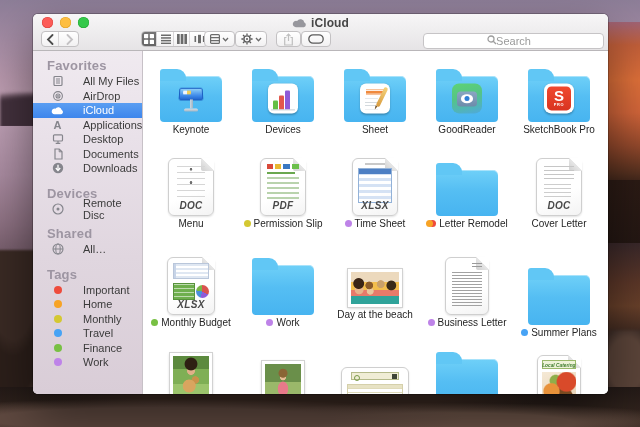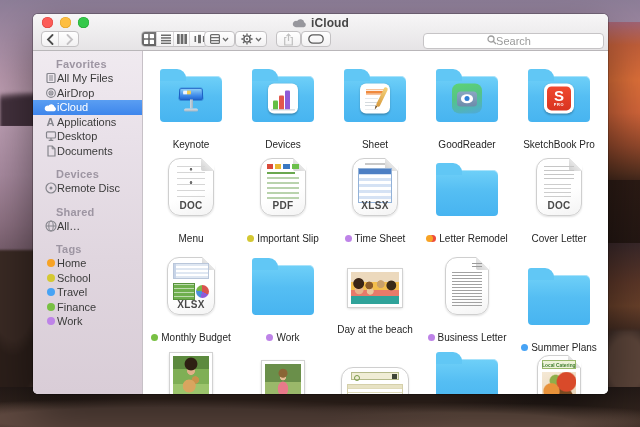--- a/index.html
+++ b/index.html
@@ -69,37 +69,37 @@
   .search input { width:100%; height:100%; border:1px solid #c6c4c6; border-radius:4px; background:#fff;
     font-size:11px; text-align:center; color:#444; font-family:"Liberation Sans",sans-serif; outline:none; }
   .search input::placeholder { color:#9b9b9b; }
   .search svg { position:absolute; left:calc(50% - 27px); top:3.5px; }
 
   .wbody { display:flex; height:343px; }
 
   
   .sidebar { width:110px; flex:0 0 110px; border-right:1px solid #c7c1c7; padding-top:3px;
     background:linear-gradient(180deg,#f0eaf0 0%,#e9e1e9 25%,#e0d6df 60%,#d9cdd7 100%); }
-  .shead { font-size:11px; font-weight:bold; color:#9d95a2; margin:4px 0 1px 23px; letter-spacing:.2px; }
+  .shead { font-size:13px; font-weight:bold; color:#9d95a2; margin:4px 0 1px 14px; letter-spacing:.2px; }
   .shead.mt { margin-top:10px; }
-  .srow { height:14.5px; display:flex; align-items:center; padding-left:11px; gap:0; font-size:11px; color:#3b3b3b; position:relative; }
+  .srow { height:14.5px; display:flex; align-items:center; padding-left:18px; gap:19px; font-size:11px; color:#3b3b3b; position:relative; }
   .srow .sic { width:13px; display:flex; justify-content:center; flex:0 0 13px; }
   .srow.sel { background:linear-gradient(180deg,#5a9ef2,#3e86ec); color:#fff; }
   .aletter { font-size:11px; font-weight:bold; color:#85858c; line-height:10px; }
   .dot { display:inline-block; width:8px; height:8px; border-radius:50%; flex:0 0 8px; }
   .dot.sm { width:7px; height:7px; flex:0 0 7px; }
   .dot.red{background:#ee4b3c}.dot.orange{background:#f7a325}.dot.yellow{background:#d4c832}
   .dot.green{background:#78c043}.dot.blue{background:#47a3f5}.dot.purple{background:#be83e8}
   .dot.gray{background:#dfe4e9;border:1px solid #b4bcc4}
 
   
   .content { position:relative; flex:1; background:#fff; overflow:hidden; }
   .cell { position:absolute; width:92px; }
   .iconbox { height:58px; display:flex; align-items:flex-end; justify-content:center; }
-  .clabel { margin-top:17px; display:flex; align-items:center; justify-content:center; gap:3px; font-size:10px; color:#262626; }
+  .clabel { margin-top:2px; display:flex; align-items:center; justify-content:center; gap:3px; font-size:10px; color:#262626; }
   .dbl { display:flex; }
   .dbl .front { position:relative; z-index:2; }
   .dbl .back { margin-left:-4px; }
 
   
   .folder { position:relative; width:62px; height:46px; border-radius:3px 5px 4px 4px;
     background:linear-gradient(180deg,#6fd0f8 0%,#55bef3 45%,#47b4f0 100%);
     box-shadow:inset 0 1px 0 rgba(255,255,255,.4); }
   .folder::before { content:""; position:absolute; top:-7px; left:0; width:26px; height:12px;
     border-radius:3px 9px 0 0; background:#61c7f5; }
@@ -137,22 +137,22 @@
   .gr-pupil { position:absolute; left:50%; top:50%; transform:translate(-50%,-50%); width:5px; height:5px; background:#2e7fd6; border-radius:50%; }
 
   
   .sb { background:#fff; border-radius:7px; box-shadow:0 1px 2px rgba(0,0,0,.25); }
   .sb-inner { position:absolute; inset:3px; border-radius:4.5px; background:linear-gradient(180deg,#f0482e,#d93420);
     display:flex; flex-direction:column; align-items:center; justify-content:center; color:#fff; }
   .sb-s { font-size:15px; font-weight:bold; line-height:13px; }
   .sb-pro { font-size:6px; transform:scale(.65); letter-spacing:1px; font-weight:bold; margin-top:-1px; }
 
   
-  .doc { position:relative; width:46px; height:58px; border:1px solid #cfcfcf; border-radius:12px;
-    background:linear-gradient(160deg,#ffffff 60%,#f3f3f3 100%); box-shadow:0 1px 2px rgba(0,0,0,.12); }
+  .doc { position:relative; width:46px; height:58px; border:1px solid #cfcfcf; border-radius:6px;
+    background:linear-gradient(160deg,#ffffff 60%,#f3f3f3 100%); box-shadow:0 1px 2px rgba(0,0,0,.12);font-style:italic; }
   .fold { position:absolute; top:-1px; right:-1px; width:13px; height:13px; border-bottom-left-radius:2px;
     background:linear-gradient(225deg,#ffffff 0%,#ffffff 46%,#e6e6e6 50%,#cfcfcf 100%); }
   .ext { position:absolute; bottom:4px; width:100%; text-align:center; font-weight:bold; font-size:10px; color:#4a4a4a; letter-spacing:.3px; }
 
   .menu-prev { position:absolute; left:8px; right:8px; top:7px; height:32px;
     background:
       radial-gradient(circle at 50% 10%, #6f6f6f 1.2px, transparent 1.6px),
       radial-gradient(circle at 50% 52%, #6f6f6f 1.2px, transparent 1.6px),
       repeating-linear-gradient(180deg,#d6d6d6 0 1px,transparent 1px 6px); }
   .ps-head { position:absolute; left:6px; right:6px; top:5px; height:5px;
@@ -409,20 +409,30 @@
       <div class="srow">
         <span class="sic">
             <svg width="12" height="12">
           <path d="M3 1 h4.2 l2.8 2.8 v7.2 h-7 z" fill="none" stroke="#85858c" stroke-width="1.2"></path>
           <path d="M7.2 1 v2.8 h2.8" fill="none" stroke="#85858c" stroke-width="1"></path>
         </svg>
           </span>
         <span>Documents</span>
       </div>
 
+      <div class="srow">
+        <span class="sic">
+            <svg width="12" height="12">
+          <circle cx="6" cy="6" r="5.2" fill="#85858c"></circle>
+          <line x1="6" y1="2.8" x2="6" y2="8" stroke="#fff" stroke-width="1.3"></line>
+          <path d="M3.8 6 L6 8.5 L8.2 6" fill="none" stroke="#fff" stroke-width="1.3"></path>
+        </svg>
+          </span>
+        <span>Downloads</span>
+      </div>
 
       <div class="shead mt">Devices</div>
       <div class="srow">
         <span class="sic">
             <svg width="12" height="12">
           <circle cx="6" cy="6" r="5" fill="none" stroke="#85858c" stroke-width="1.2"></circle>
           <circle cx="6" cy="6" r="1.5" fill="#85858c"></circle>
         </svg>
           </span>
         <span>Remote Disc</span>
@@ -436,29 +446,35 @@
           <ellipse cx="6" cy="6" rx="2.2" ry="5" fill="none" stroke="#85858c" stroke-width="1"></ellipse>
           <line x1="1" y1="6" x2="11" y2="6" stroke="#85858c" stroke-width="1"></line>
         </svg>
           </span>
         <span>All…</span>
       </div>
 
       <div class="shead mt">Tags</div>
       <div class="srow">
         <span class="sic">
+            <span class="dot red"></span>
+          </span>
+        <span>Important</span>
+      </div>
+      <div class="srow">
+        <span class="sic">
             <span class="dot orange"></span>
           </span>
         <span>Home</span>
       </div>
       <div class="srow">
         <span class="sic">
             <span class="dot yellow"></span>
           </span>
-        <span>School</span>
+        <span>Monthly</span>
       </div>
       <div class="srow">
         <span class="sic">
             <span class="dot blue"></span>
           </span>
         <span>Travel</span>
       </div>
       <div class="srow">
         <span class="sic">
             <span class="dot green"></span>
@@ -573,21 +589,21 @@
             <div class="doc">
           <i class="fold"></i>
           <div class="ps-head"></div>
               <div class="ps-title"></div>
               <div class="ps-rows"></div>
           <span class="ext">PDF</span>
         </div>
           </div>
         <div class="clabel">
           <span class="dot sm yellow"></span>
-          <span>Important Slip</span>
+          <span>Permission Slip</span>
         </div>
       </div>
 
       <div class="cell" style="left:186px;top:107px">
         <div class="iconbox">
             <div class="doc">
           <i class="fold"></i>
           <div class="ts-cap"></div>
               <div class="ts-tbl"></div>
           <span class="ext">XLSX</span>

